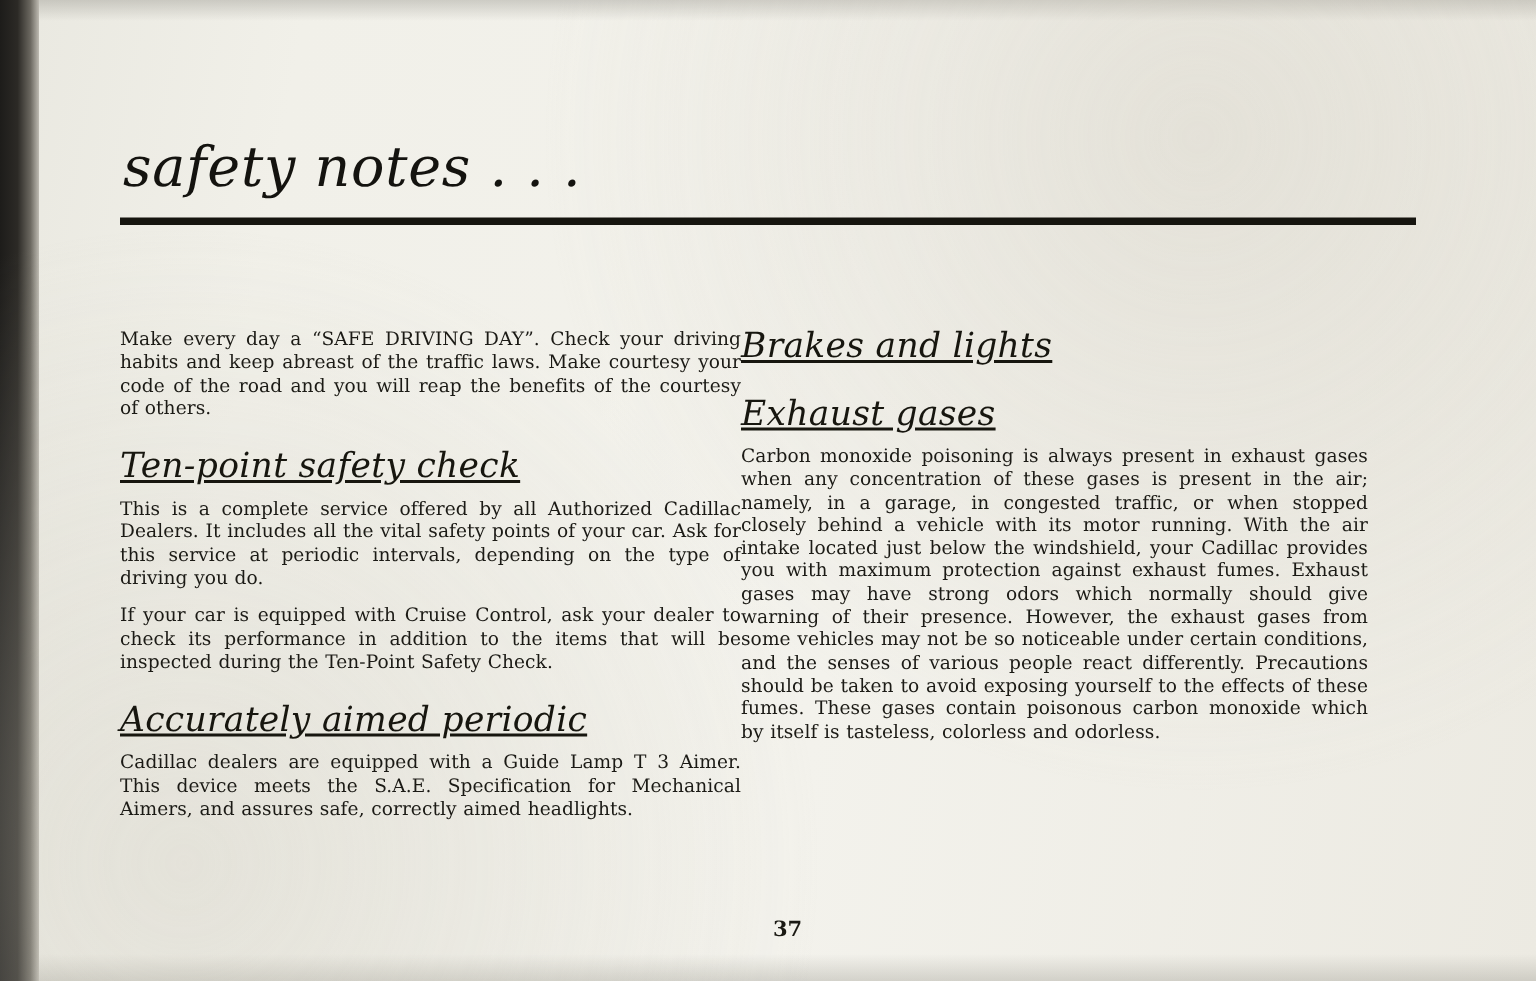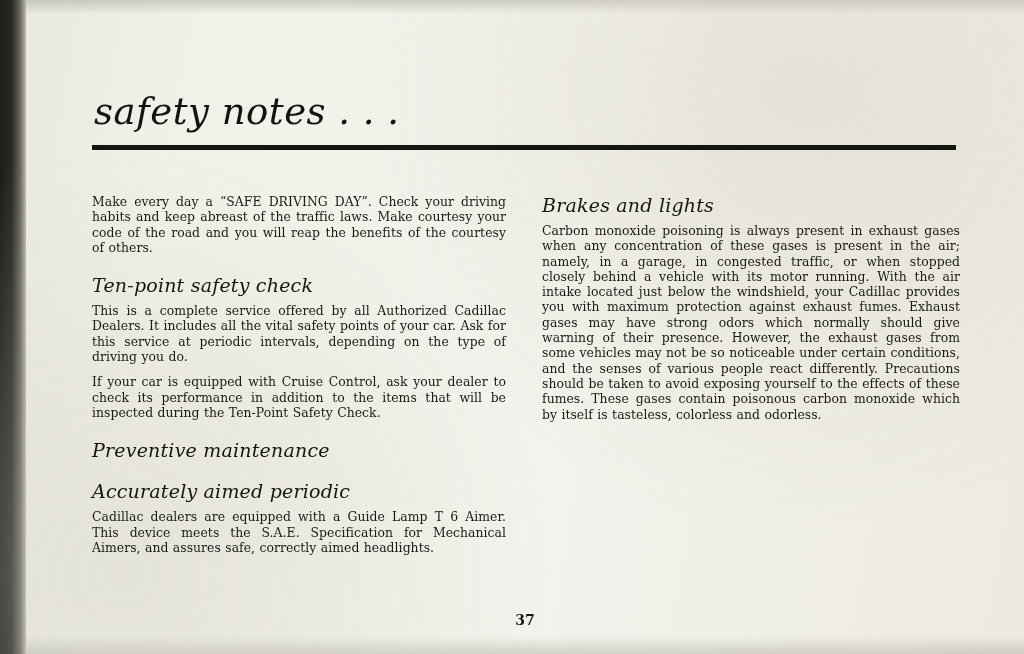--- a/index.html
+++ b/index.html
@@ -36,21 +36,21 @@
     pointer-events: none;
   }
   .page-shadow-bottom {
     position: absolute;
     left: 26px; right: 0; bottom: 0; height: 18px;
     background: linear-gradient(0deg, rgba(130,128,118,0.28), rgba(255,255,255,0));
     pointer-events: none;
   }
   .content {
     position: absolute;
-    left: 92px;
+    left: 80px;
     top: 90px;
     width: 868px;
   }
   .doc-title {
     font-family: "DejaVu Serif", serif;
     font-style: italic;
     font-size: 37px;
     letter-spacing: 0.5px;
     color: #14130f;
     margin: 0;
@@ -58,35 +58,35 @@
     font-weight: 400;
   }
   .title-rule {
     width: 864px;
     height: 5px;
     background: #16150f;
     margin-top: 8px;
   }
   .columns {
     display: flex;
-    gap: 36px;
-    margin-top: 44px;
+    margin-top: 68px;
   }
   .col {
     width: 414px;
   }
   .col.right { width: 418px; }
   h2.sec {
     font-family: "DejaVu Serif", serif;
     font-style: italic;
     font-weight: 400;
-    font-size: 19px;
+    font-size: 23px;
     color: #17160f;
     margin: 19px 0 7px 0;
     letter-spacing: 0.2px;
+    text-decoration: underline;
   }
   h2.sec.first { margin-top: 0; }
   p.body {
     font-family: "DejaVu Serif", serif;
     font-size: 12.4px;
     line-height: 15.3px;
     color: #1b1a15;
     margin: 0 0 10px 0;
     text-align: justify;
     letter-spacing: 0.05px;
@@ -129,27 +129,27 @@
     <h1 class="doc-title">safety notes . . .</h1>
     <div class="title-rule"></div>
 
     <div class="columns">
 
       <div class="col left">
         <p class="body">Make every day a “SAFE DRIVING DAY”. Check your driving habits and keep abreast of the traffic laws. Make courtesy your code of the road and you will reap the benefits of the courtesy of others.</p>
         <h2 class="sec">Ten-point safety check</h2>
         <p class="body">This is a complete service offered by all Authorized Cadillac Dealers. It includes all the vital safety points of your car. Ask for this service at periodic intervals, depending on the type of driving you do.</p>
         <p class="body">If your car is equipped with Cruise Control, ask your dealer to check its performance in addition to the items that will be inspected during the Ten-Point Safety Check.</p>
-        <h2 class="sec">Preventive maintenance</h2>
         <h2 class="sec">Accurately aimed periodic</h2>
-        <p class="body">Cadillac dealers are equipped with a Guide Lamp T 6 Aimer. This device meets the S.A.E. Specification for Mechanical Aimers, and assures safe, correctly aimed headlights.</p>
+        <p class="body">Cadillac dealers are equipped with a Guide Lamp T 3 Aimer. This device meets the S.A.E. Specification for Mechanical Aimers, and assures safe, correctly aimed headlights.</p>
       </div>
 
       <div class="col right">
         <h2 class="sec first">Brakes and lights</h2>
+        <h2 class="sec">Exhaust gases</h2>
         <p class="body">Carbon monoxide poisoning is always present in exhaust gases when any concentration of these gases is present in the air; namely, in a garage, in congested traffic, or when stopped closely behind a vehicle with its motor running. With the air intake located just below the windshield, your Cadillac provides you with maximum protection against exhaust fumes. Exhaust gases may have strong odors which normally should give warning of their presence. However, the exhaust gases from some vehicles may not be so noticeable under certain conditions, and the senses of various people react differently. Precautions should be taken to avoid exposing yourself to the effects of these fumes. These gases contain poisonous carbon monoxide which by itself is tasteless, colorless and odorless.</p>
       </div>
 
     </div>
   </div>
 
   <div class="page-number">37</div>
 </div>
 
 </body></html>

